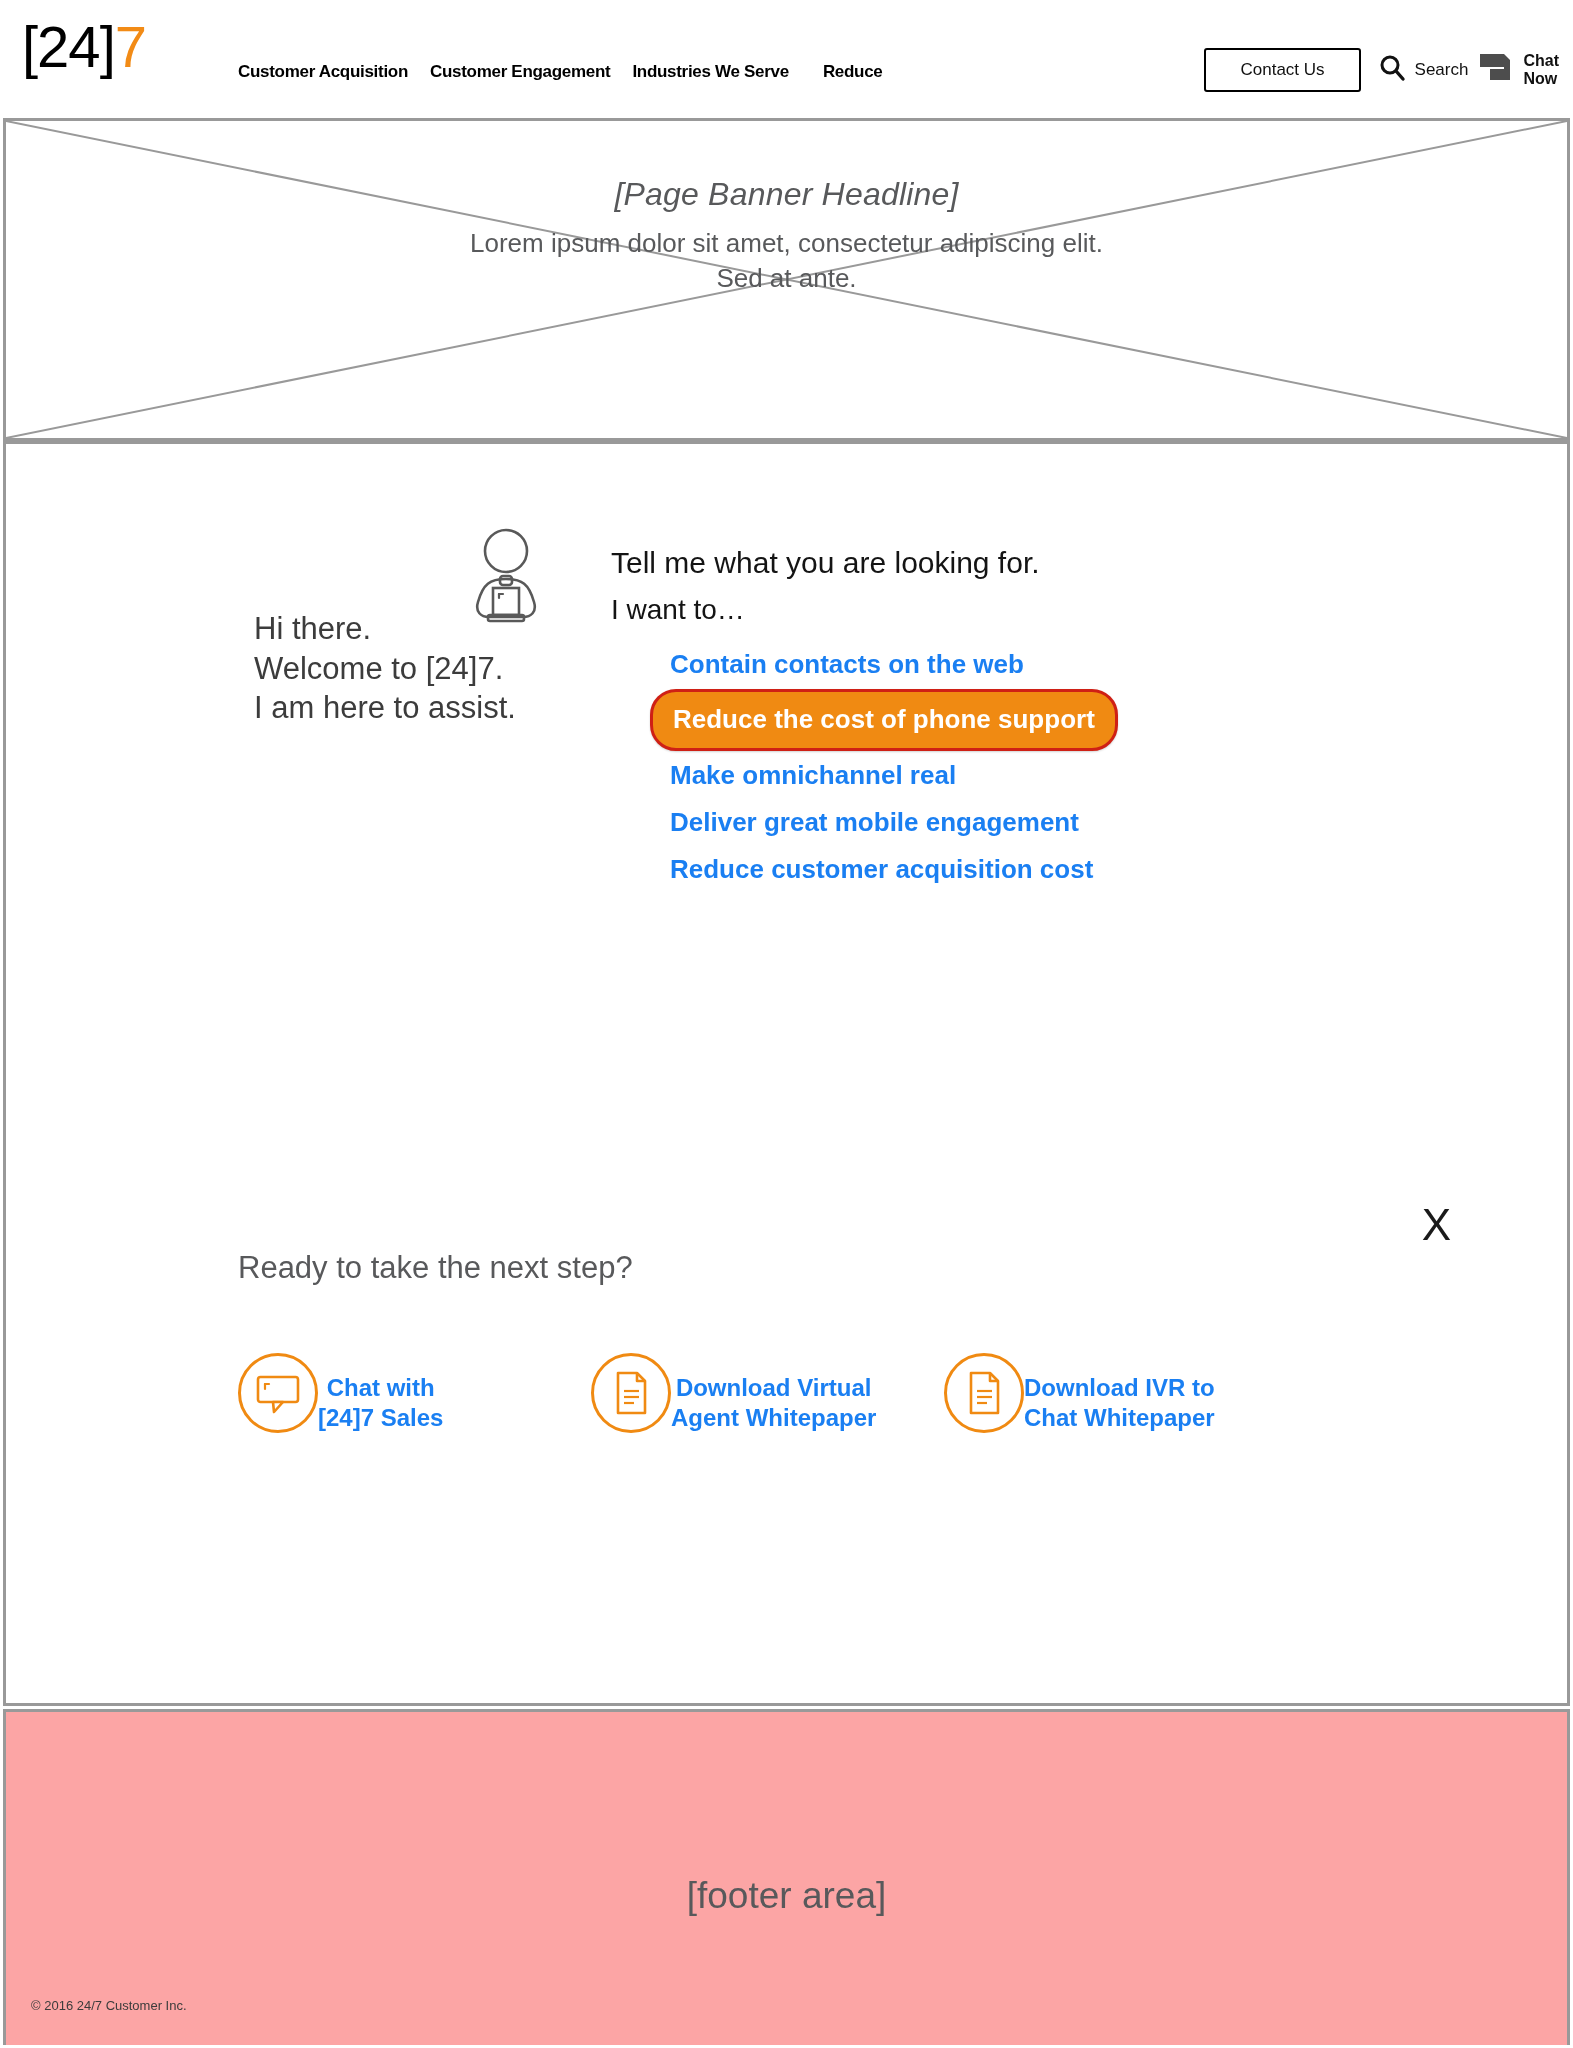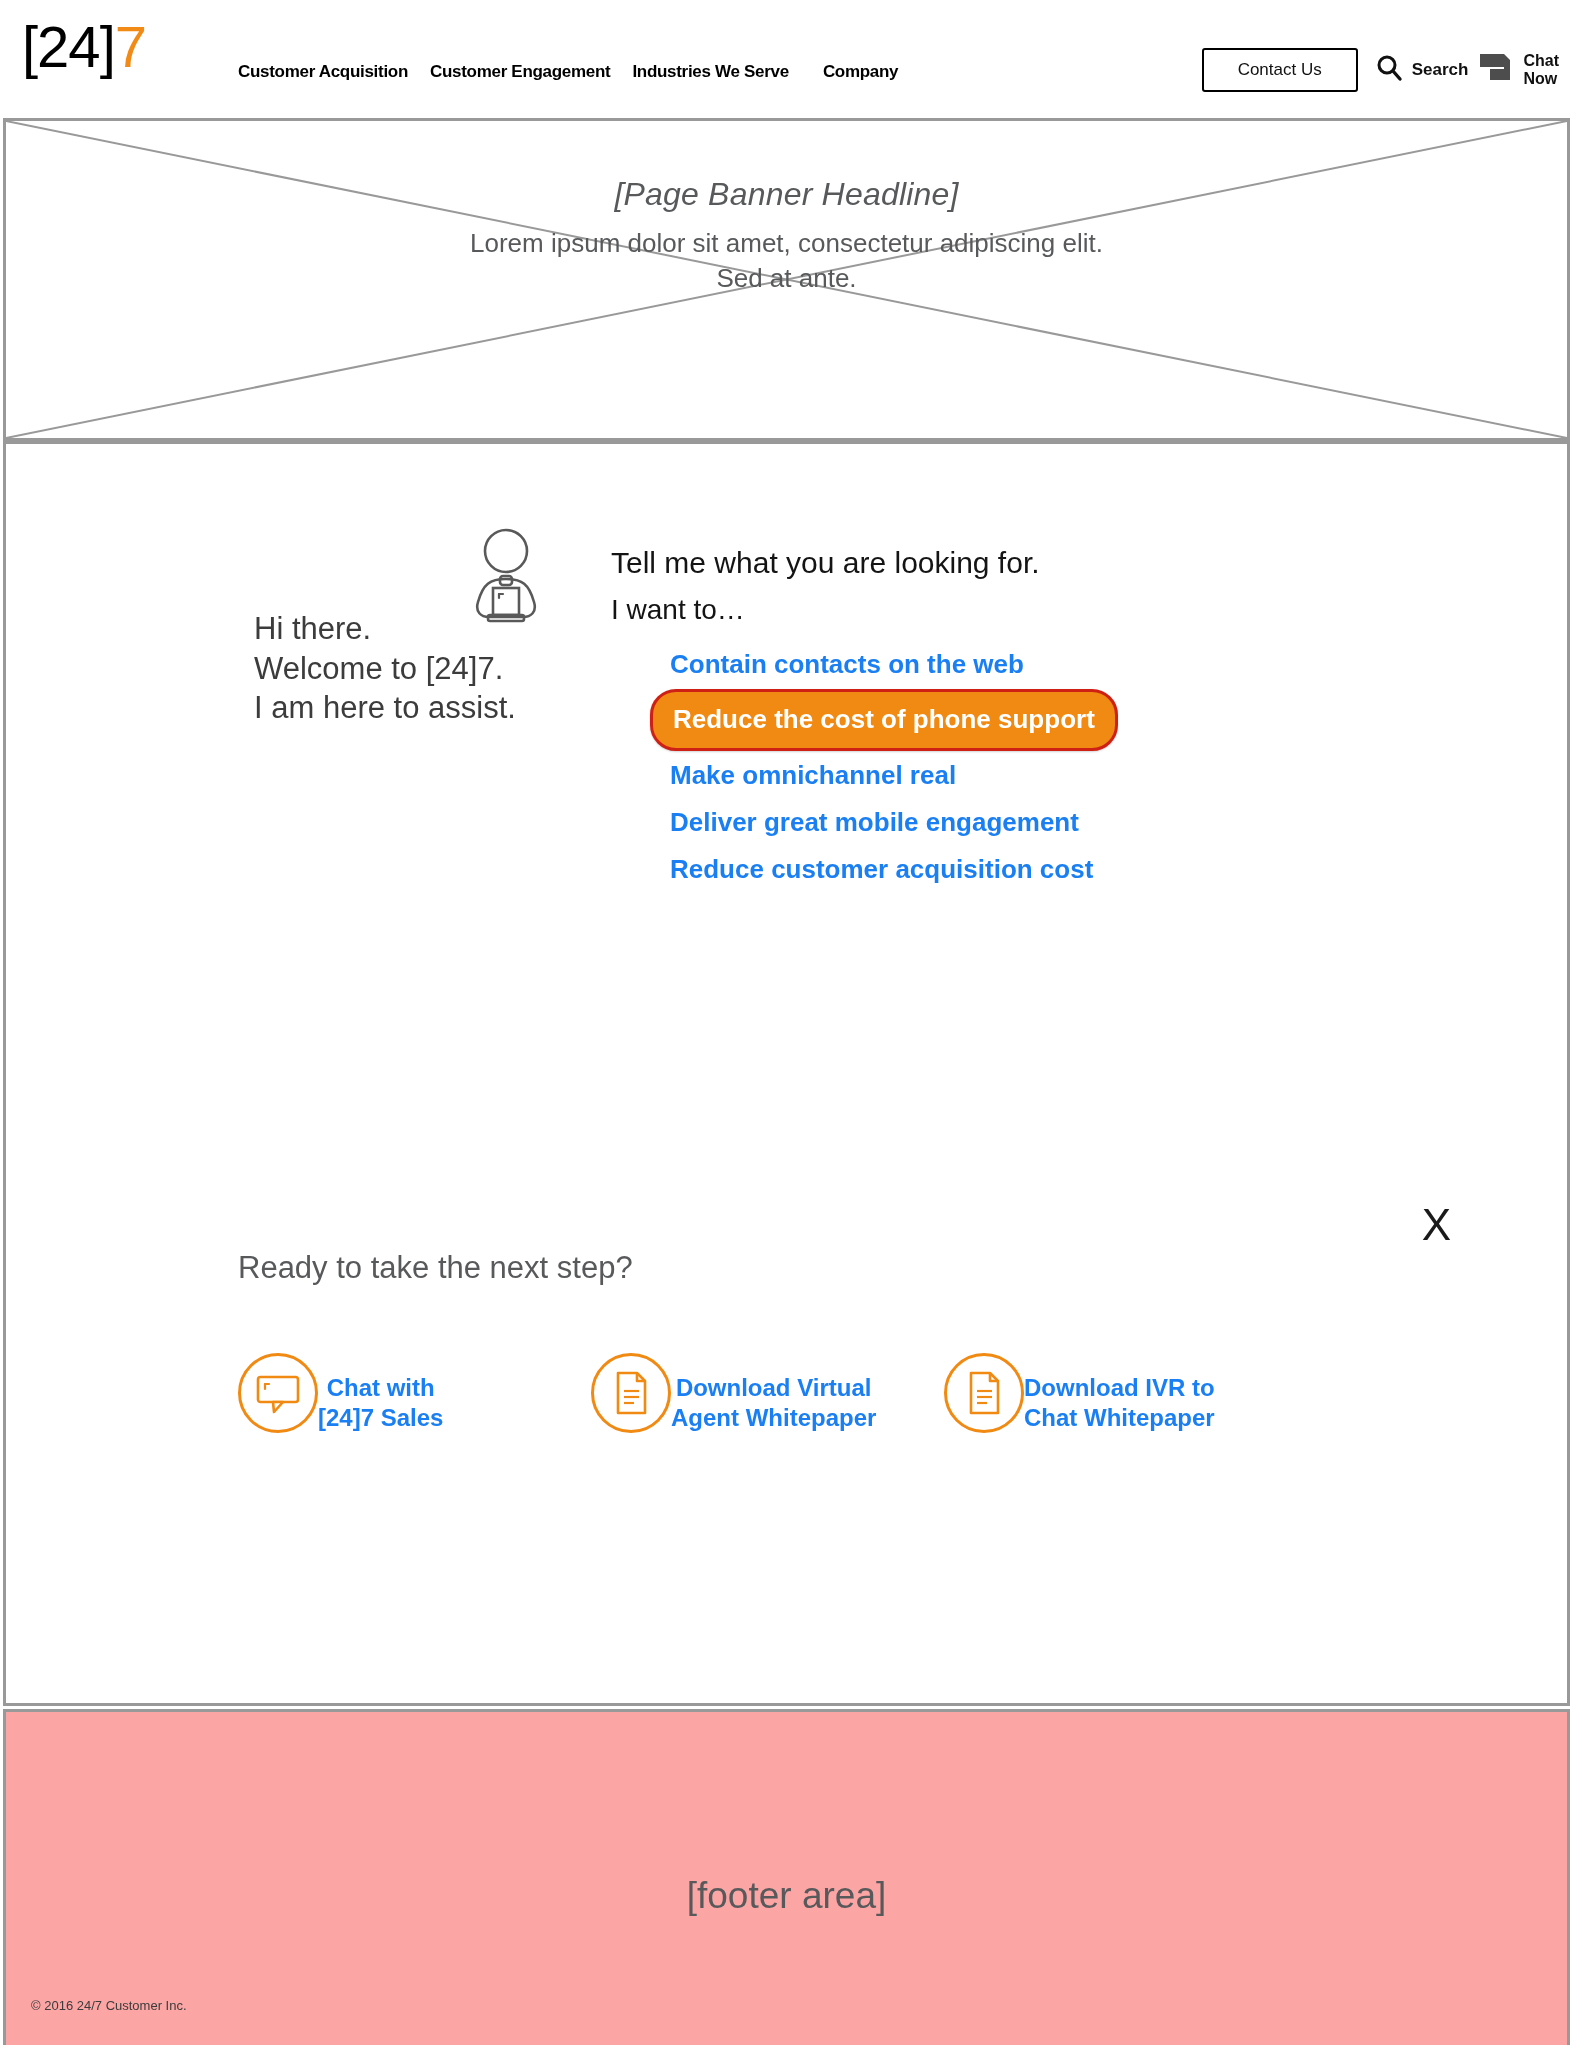--- a/index.html
+++ b/index.html
@@ -84,21 +84,21 @@
 
   .search-box {
     display: flex;
     align-items: center;
     gap: 8px;
     cursor: pointer;
     margin-left: 16px;
   }
   .search-label {
     font-size: 17px;
-    font-weight: 700;
+    font-weight: 400;
     color: #111;
   }
 
   .chat-now {
     display: flex;
     align-items: center;
     gap: 9px;
     cursor: pointer;
     margin-left: 12px;
   }
@@ -320,21 +320,21 @@
 <div class="page">
 
   <header class="site-header">
 
     <div class="logo"><span>[24]</span><span class="seven">7</span></div>
 
     <nav class="main-nav">
       <span class="nav-item">Customer Acquisition</span>
       <span class="nav-item">Customer Engagement</span>
       <span class="nav-item">Industries We Serve</span>
-      <span class="nav-item">Company</span>
+      <span class="nav-item">Reduce</span>
     </nav>
 
     <div class="header-right">
       <button class="contact-btn">Contact Us</button>
 
       <div class="search-box">
         <span>
           <svg width="30" height="30" viewBox="0 0 30 30" aria-hidden="true">
             <circle cx="13" cy="12" r="8" fill="none" stroke="#111" stroke-width="3"></circle>
             <line x1="19" y1="18" x2="26" y2="26" stroke="#111" stroke-width="3.4" stroke-linecap="round"></line>

